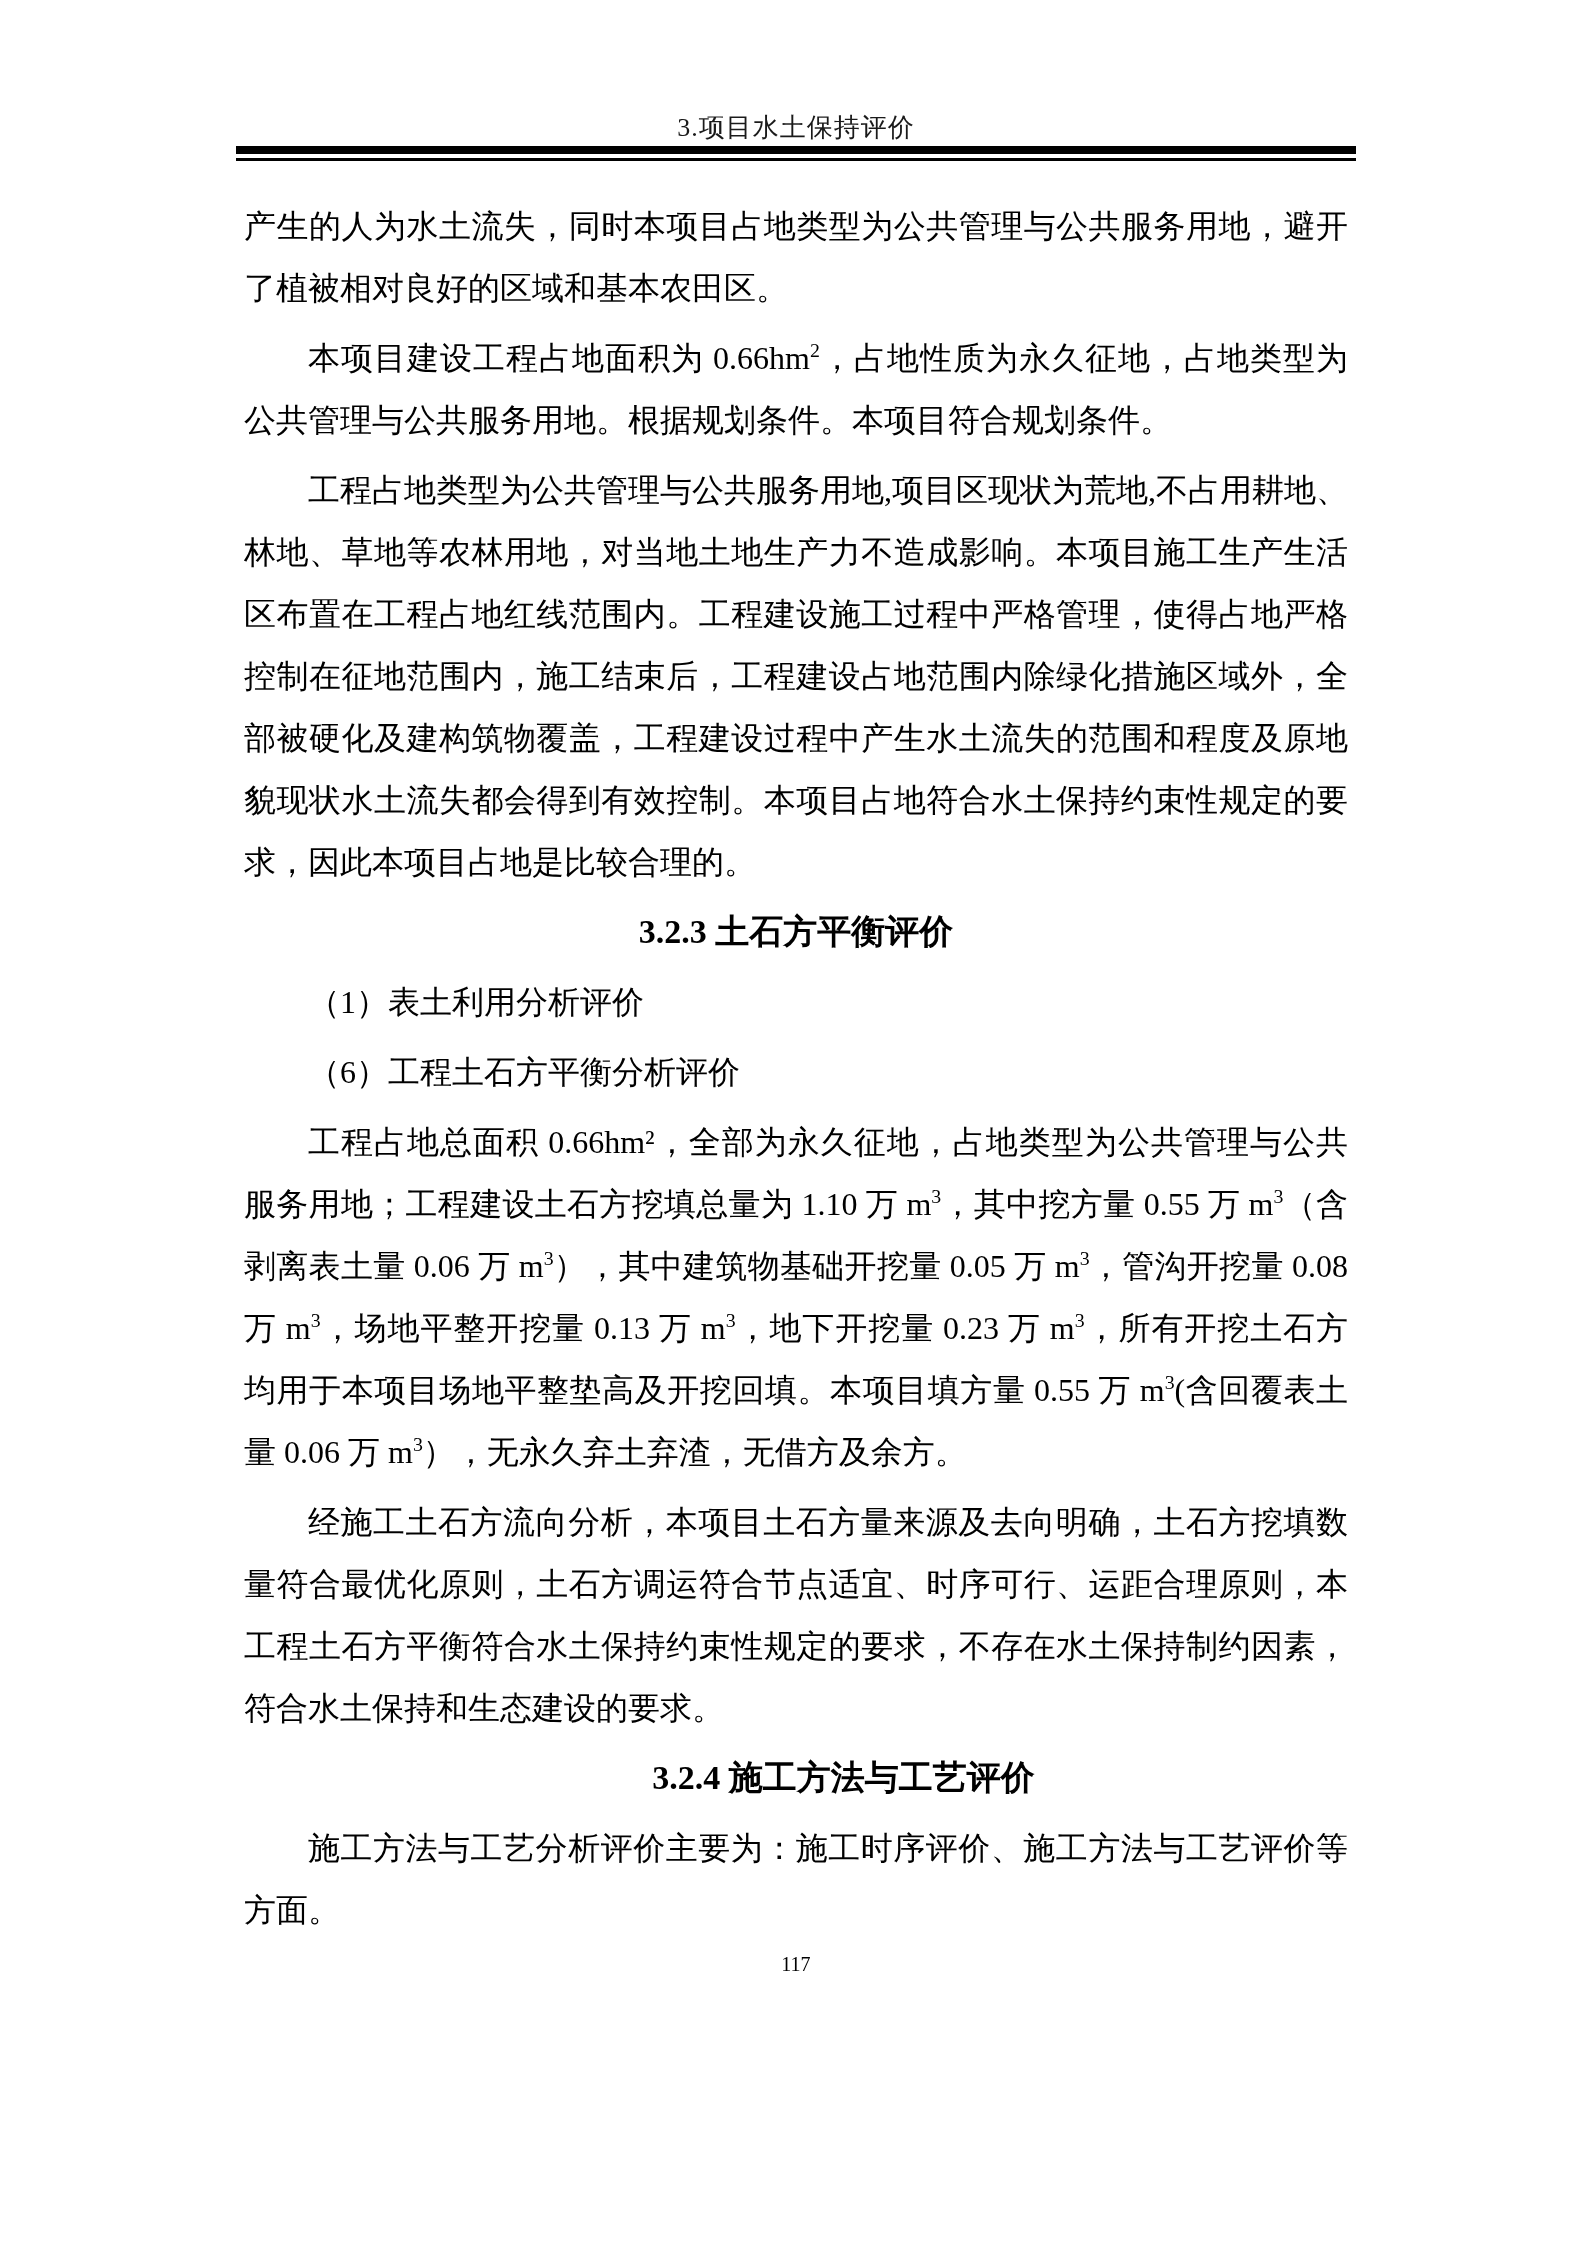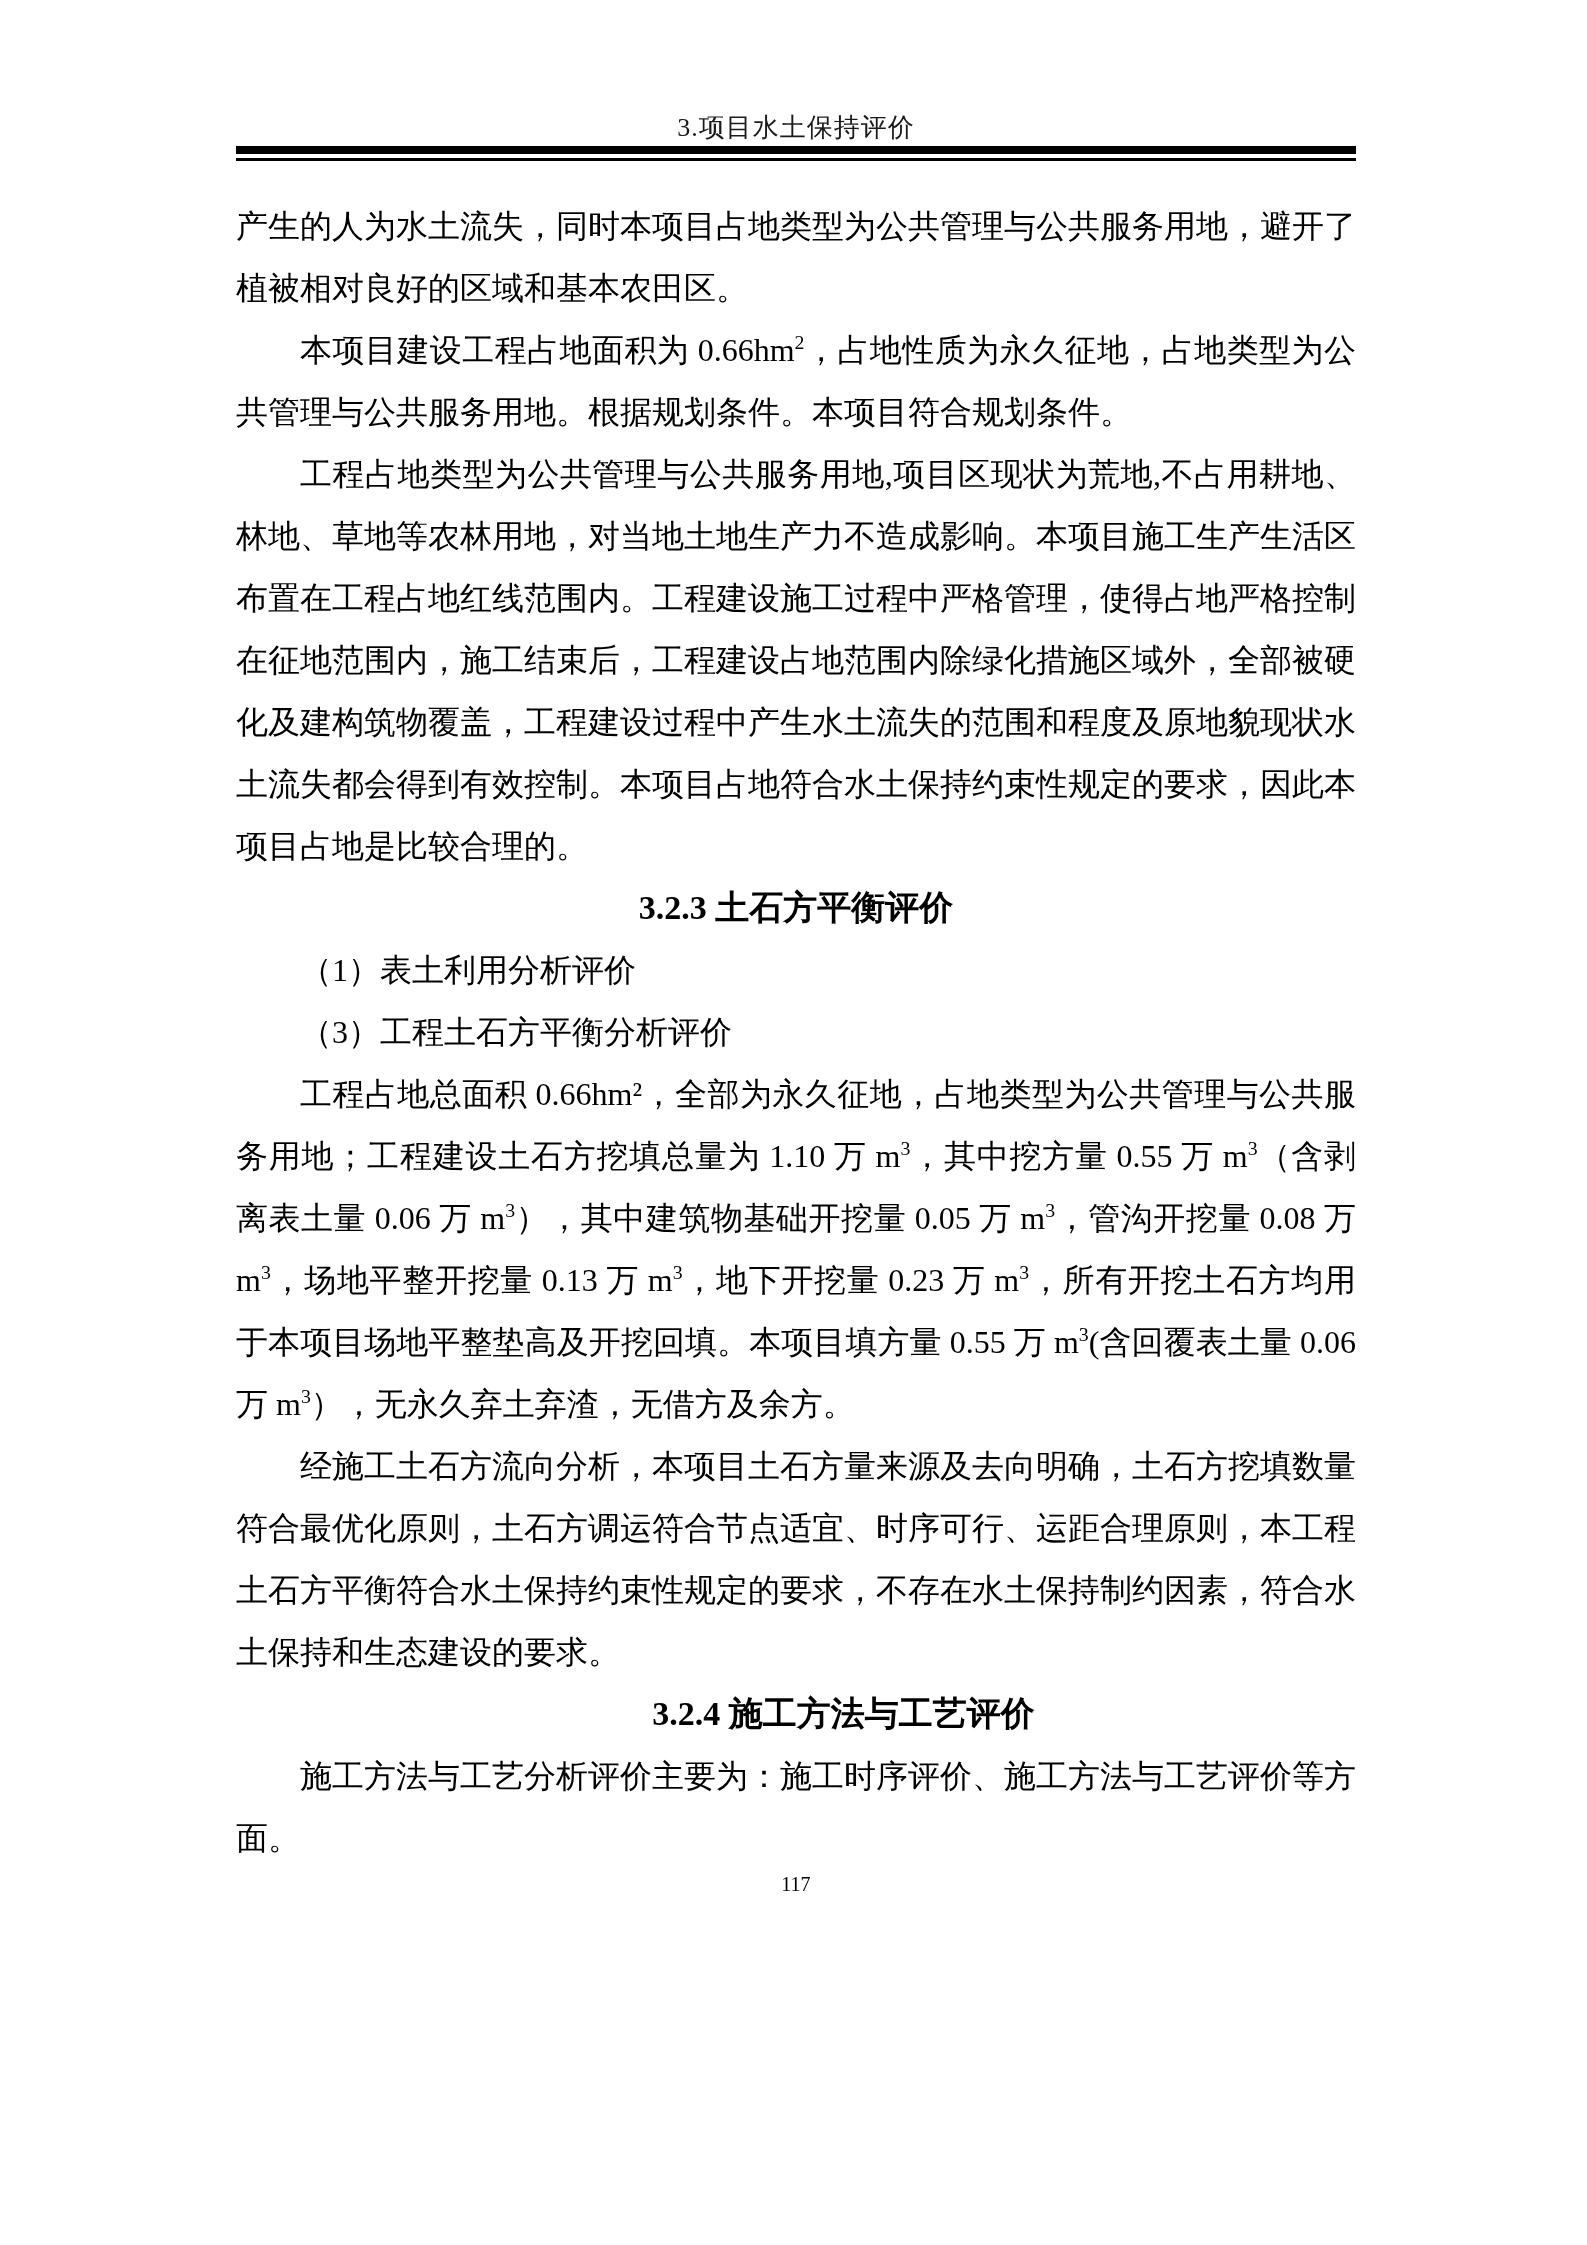--- a/index.html
+++ b/index.html
@@ -35,21 +35,21 @@
   .rule-thin {
     height: 3px;
     background: #000000;
     margin-top: 4px;
   }
   .blocks {
     margin-top: 34px;
     width: 1120px;
   }
   .blocks > * {
-    margin: 0;
+    margin: 8px;
     padding: 0;
     font-size: 32px;
     line-height: 62px;
     text-align: justify;
   }
   .para {
     text-indent: 2em;
   }
   .para.no-indent {
     text-indent: 0;
@@ -85,21 +85,21 @@
     <div class="rule-thick"></div>
     <div class="rule-thin"></div>
   </div>
 
   <div class="blocks">
     <p class="para no-indent"><span>产生的人为水土流失，同时本项目占地类型为公共管理与公共服务用地，避开了植被相对良好的区域和基本农田区。</span></p>
     <p class="para"><span>本项目建设工程占地面积为 0.66hm</span><sup>2</sup><span>，占地性质为永久征地，占地类型为公共管理与公共服务用地。根据规划条件。本项目符合规划条件。</span></p>
     <p class="para"><span>工程占地类型为公共管理与公共服务用地,项目区现状为荒地,不占用耕地、林地、草地等农林用地，对当地土地生产力不造成影响。本项目施工生产生活区布置在工程占地红线范围内。工程建设施工过程中严格管理，使得占地严格控制在征地范围内，施工结束后，工程建设占地范围内除绿化措施区域外，全部被硬化及建构筑物覆盖，工程建设过程中产生水土流失的范围和程度及原地貌现状水土流失都会得到有效控制。本项目占地符合水土保持约束性规定的要求，因此本项目占地是比较合理的。</span></p>
     <h3 class="heading">3.2.3 土石方平衡评价</h3>
     <p class="para"><span>（1）表土利用分析评价</span></p>
-    <p class="para"><span>（3）工程土石方平衡分析评价</span></p>
+    <p class="para"><span>（6）工程土石方平衡分析评价</span></p>
     <p class="para"><span>工程占地总面积 0.66hm²，全部为永久征地，占地类型为公共管理与公共服务用地；工程建设土石方挖填总量为 1.10 万 m</span><sup>3</sup><span>，其中挖方量 0.55 万 m</span><sup>3</sup><span>（含剥离表土量 0.06 万 m</span><sup>3</sup><span>），其中建筑物基础开挖量 0.05 万 m</span><sup>3</sup><span>，管沟开挖量 0.08 万 m</span><sup>3</sup><span>，场地平整开挖量 0.13 万 m</span><sup>3</sup><span>，地下开挖量 0.23 万 m</span><sup>3</sup><span>，所有开挖土石方均用于本项目场地平整垫高及开挖回填。本项目填方量 0.55 万 m</span><sup>3</sup><span>(含回覆表土量 0.06 万 m</span><sup>3</sup><span>），无永久弃土弃渣，无借方及余方。</span></p>
     <p class="para"><span>经施工土石方流向分析，本项目土石方量来源及去向明确，土石方挖填数量符合最优化原则，土石方调运符合节点适宜、时序可行、运距合理原则，本工程土石方平衡符合水土保持约束性规定的要求，不存在水土保持制约因素，符合水土保持和生态建设的要求。</span></p>
     <h3 class="heading">3.2.4 施工方法与工艺评价</h3>
     <p class="para"><span>施工方法与工艺分析评价主要为：施工时序评价、施工方法与工艺评价等方面。</span></p>
   </div>
 
   <div class="footer">
     <span>117</span>
   </div>
 

